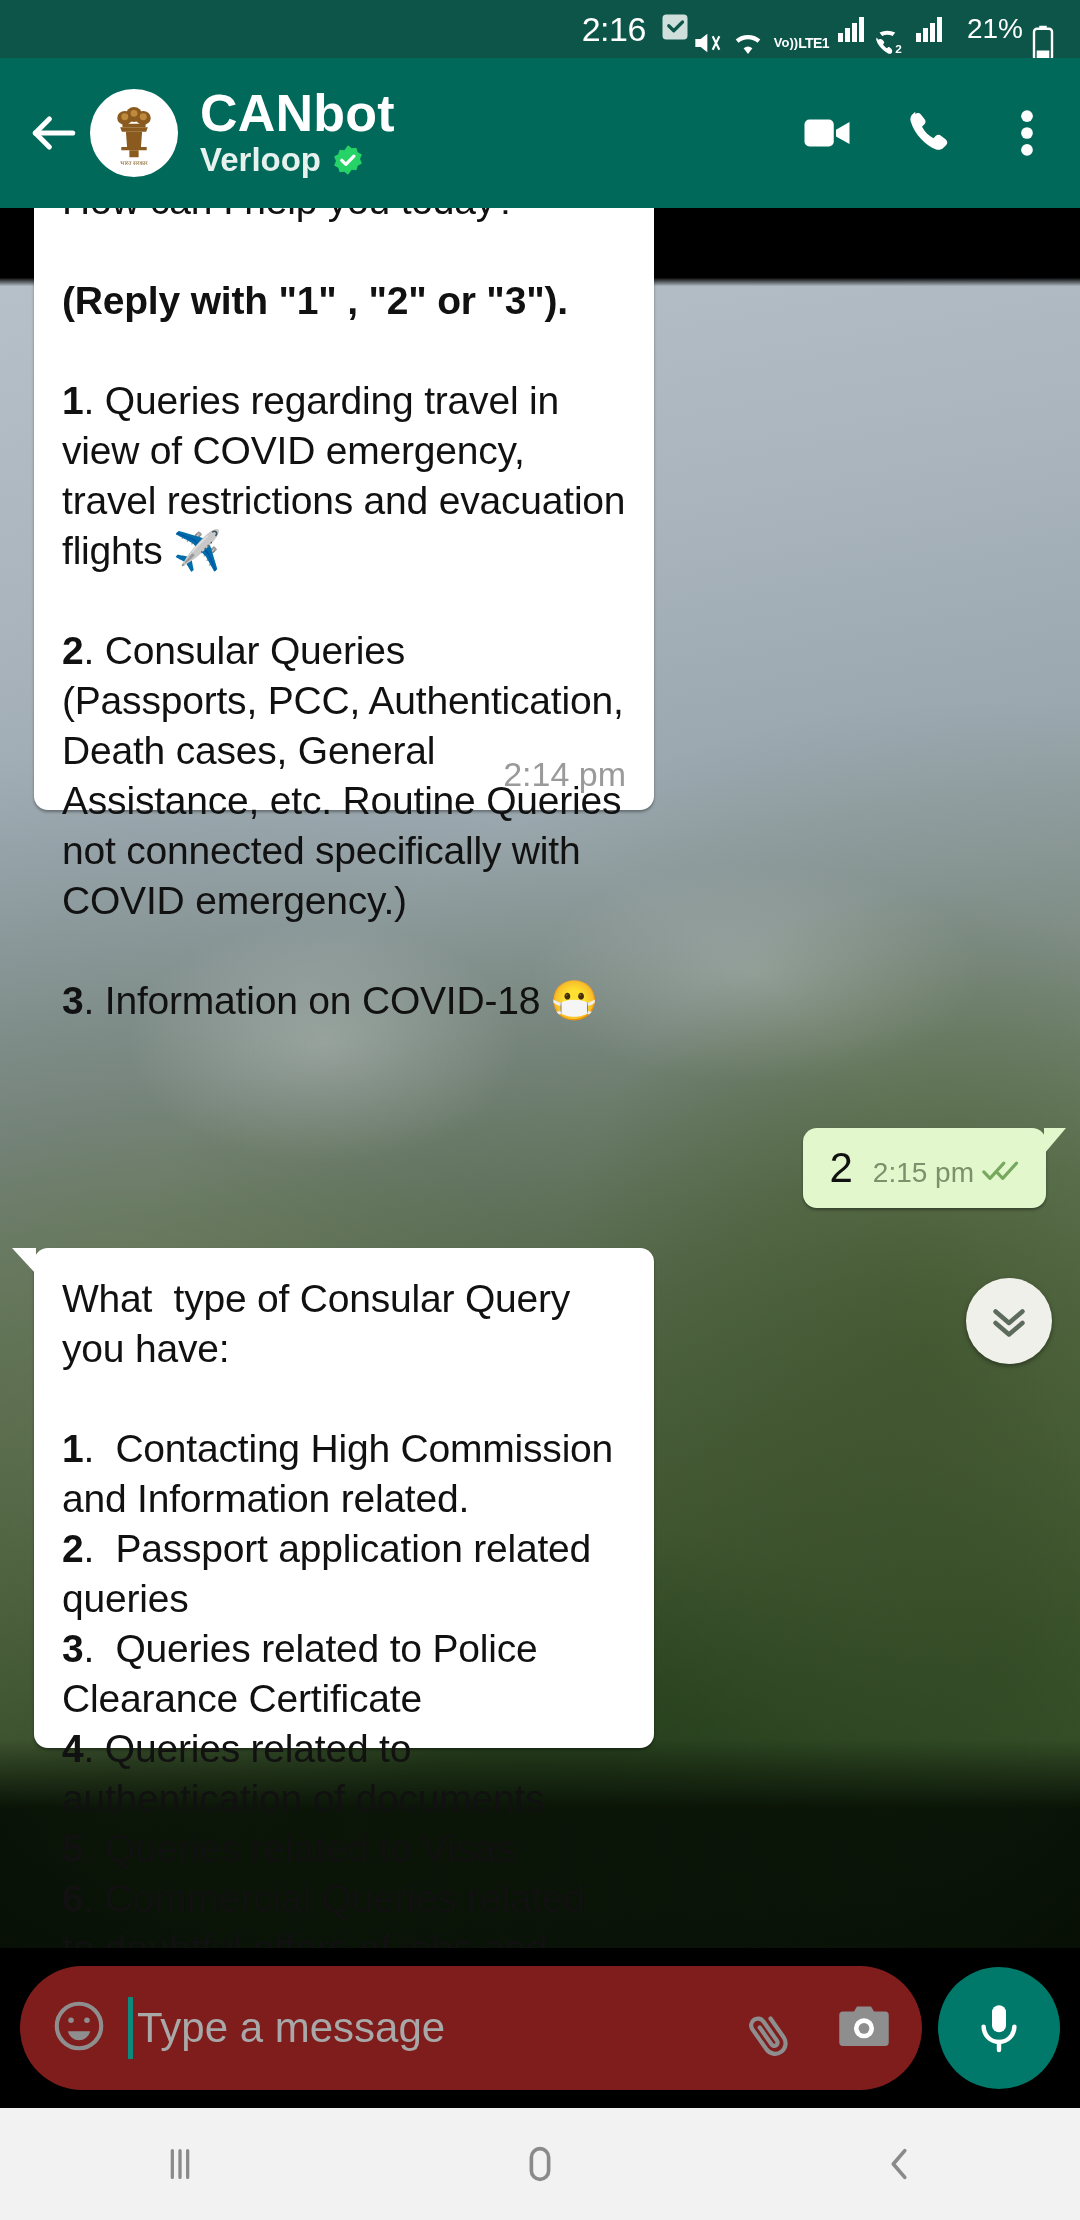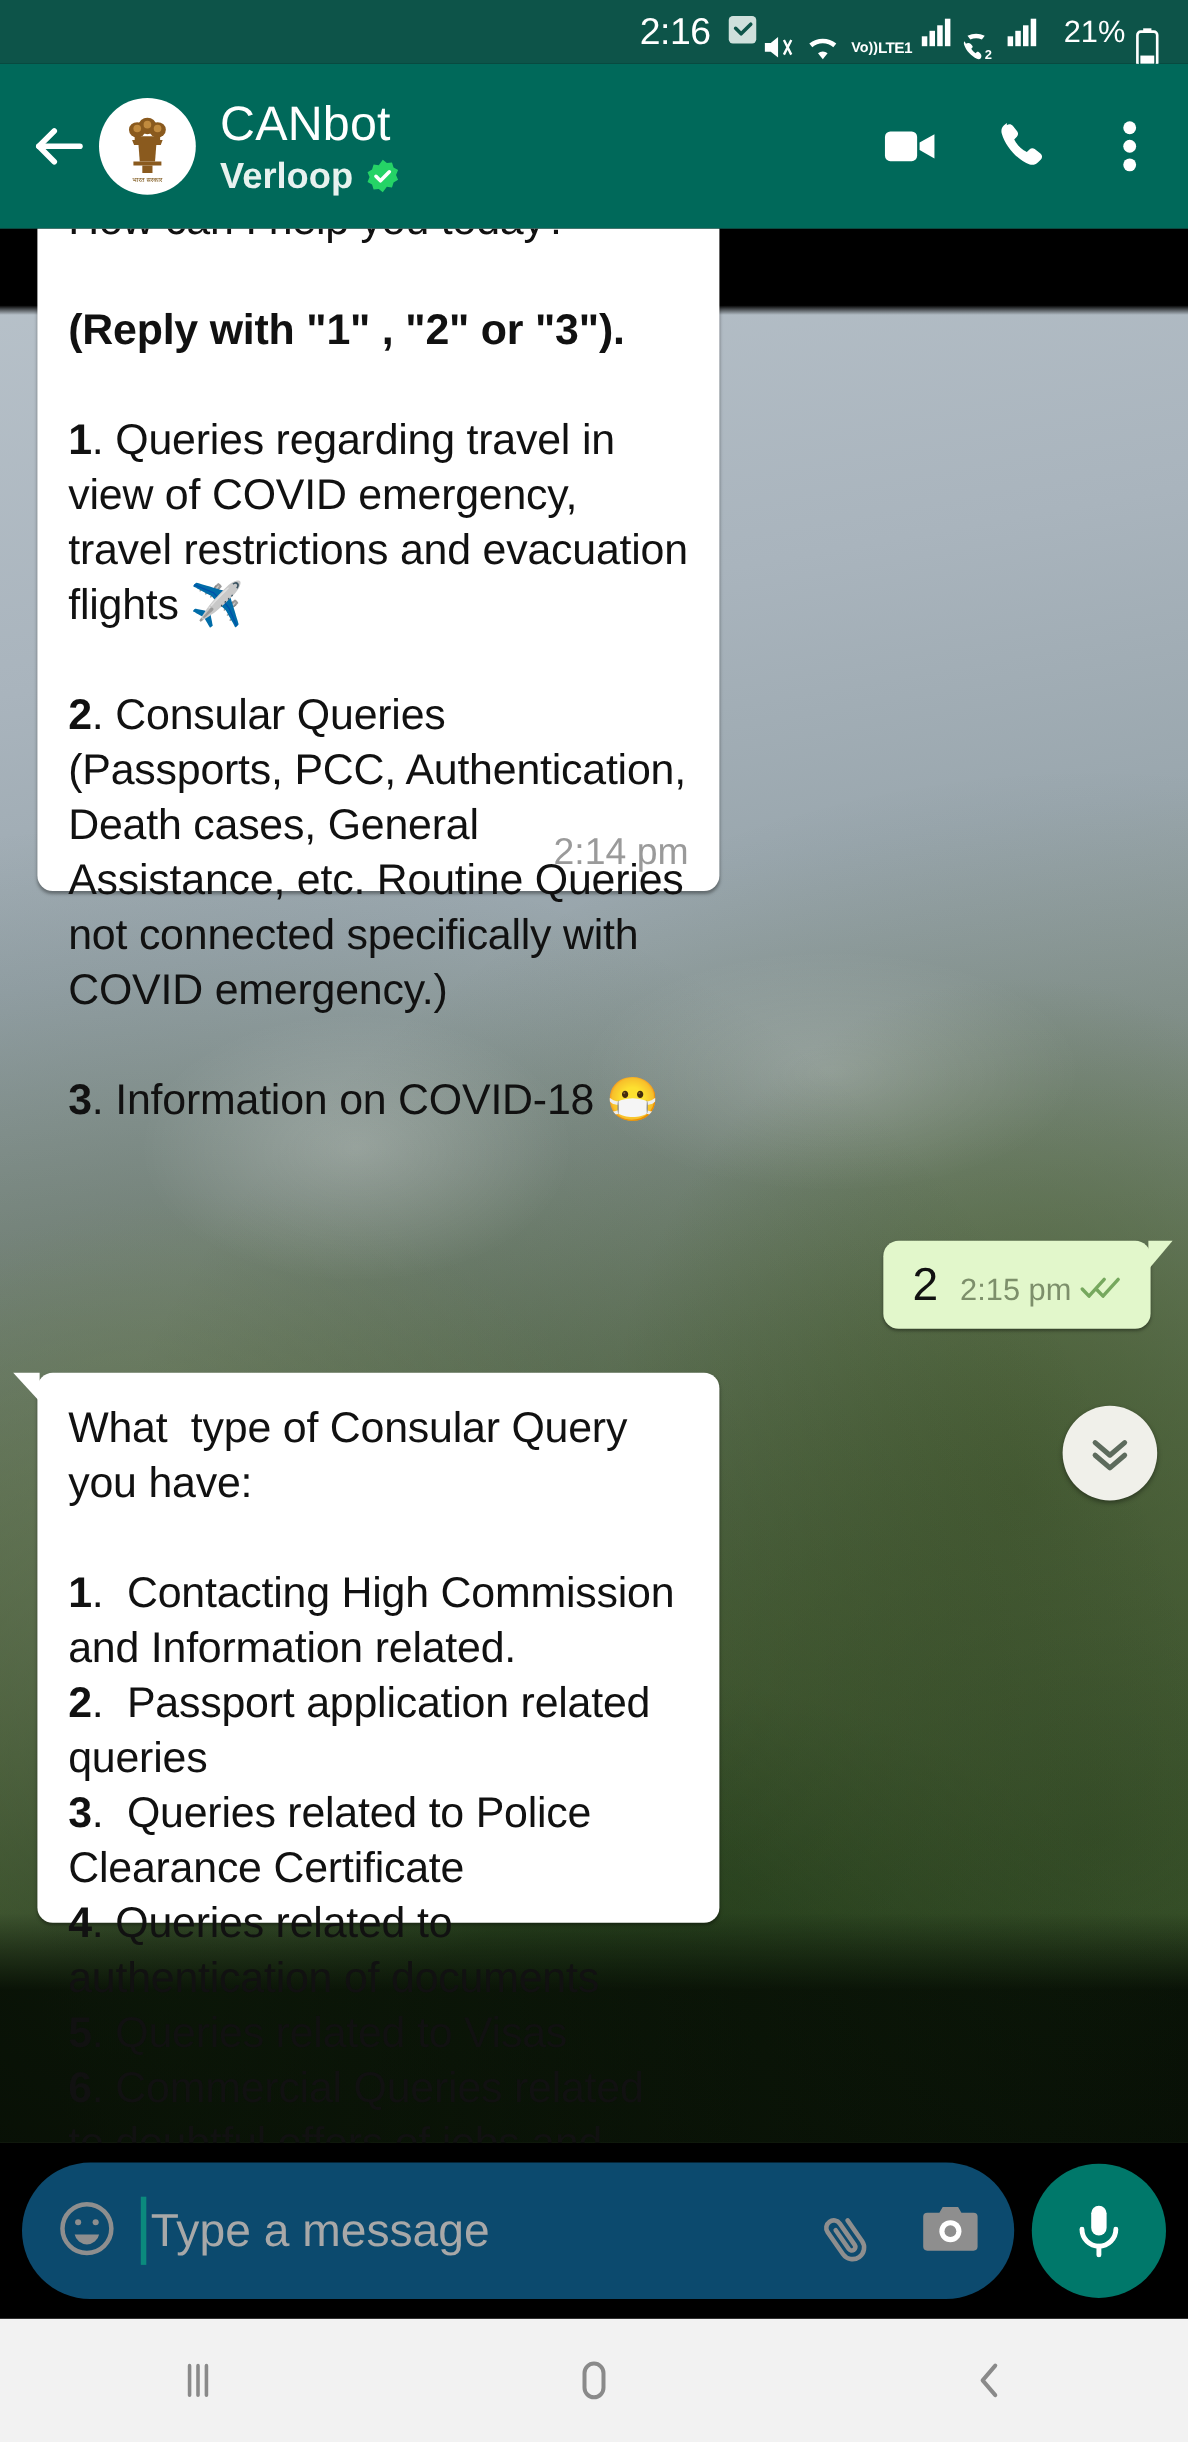--- a/index.html
+++ b/index.html
@@ -38,21 +38,21 @@
     display:flex; align-items:center; padding:0 26px;
   }
   .backarrow { width:56px; height:56px; flex:0 0 auto; margin-right:8px; }
   .avatar {
     width:88px; height:88px; border-radius:50%; background:#fff;
     flex:0 0 auto; margin-right:22px;
     display:flex; align-items:center; justify-content:center;
     overflow:hidden;
   }
   .titlewrap { flex:1 1 auto; min-width:0; }
-  .title { color:#fff; font-size:44px; font-weight:normal; line-height:52px; letter-spacing:0.2px;}
+  .title { color:#fff; font-size:52px; font-weight:bold; line-height:52px; letter-spacing:0.2px;}
   .subwrap { display:flex; align-items:center; gap:10px; margin-top:2px;font-weight:bold;}
   .subtitle { color:#e7f2ef; font-size:33px; line-height:38px; }
   .verified { width:34px; height:34px; flex:0 0 auto; }
   .appbar-actions { display:flex; align-items:center; gap:46px; margin-left:16px; }
   .appbar-actions .act { width:54px; height:54px; display:flex; align-items:center; justify-content:center;}
 
   
   .chat {
     position:absolute; top:208px; left:0; width:1080px; height:1740px;
     overflow:hidden;
@@ -122,21 +122,21 @@
     display:flex; align-items:center; justify-content:center;
   }
 
   
   .composer {
     position:absolute; left:0; bottom:112px; width:1080px; height:160px;
     background:#000;
     display:flex; align-items:center; padding:0 20px; gap:16px;
   }
   .inputpill {
-    flex:1 1 auto; height:124px; background:#0c4a6e; border-radius:62px;
+    flex:1 1 auto; height:124px; background:#7f1d1d; border-radius:62px;
     display:flex; align-items:center; padding:0 30px; gap:20px; min-width:0;
   }
   .placeholder-wrap { flex:1 1 auto; display:flex; align-items:center; min-width:0; }
   .caret { width:5px; height:62px; background:#0b8a7d; margin-right:4px; flex:0 0 auto;}
   .placeholder { font-size:42px; color:#a8a8a8; white-space:nowrap; overflow:hidden;}
   .pill-icons { display:flex; align-items:center; gap:34px; flex:0 0 auto;}
   .micbtn {
     width:122px; height:122px; border-radius:50%; background:#00786a;
     display:flex; align-items:center; justify-content:center; flex:0 0 auto;
   }

